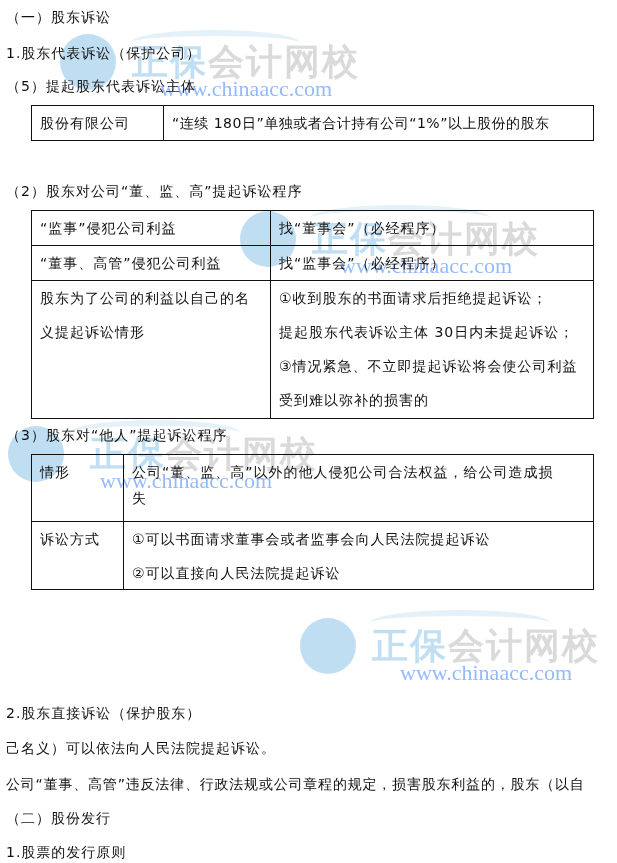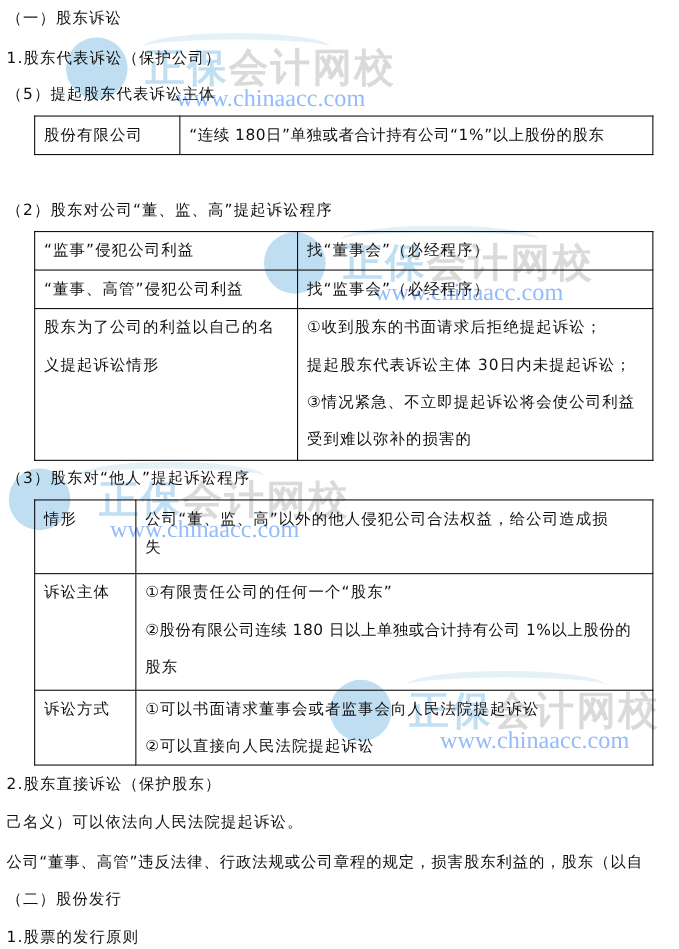--- a/index.html
+++ b/index.html
@@ -101,28 +101,20 @@
       <col>
     </colgroup>
   <tbody>
       <tr style="height:67px;">
     <td style="padding-top:7px;">情形</td>
     <td style="padding-top:7px;">
       <span class="cellline" style="margin-bottom:6px;white-space:nowrap;">公司“董、监、高”以外的他人侵犯公司合法权益，给公司造成损</span>
       <span class="cellline">失</span>
     </td>
   </tr>
-  <tr style="height:106px;">
-    <td style="padding-top:7px;">诉讼主体</td>
-    <td style="padding-top:7px;">
-      <span class="cellline" style="margin-bottom:14px;">①有限责任公司的任何一个“股东”</span>
-      <span class="cellline" style="margin-bottom:14px;white-space:nowrap;letter-spacing:0.5px;">②股份有限公司连续 180 日以上单独或合计持有公司 1%以上股份的</span>
-      <span class="cellline">股东</span>
-    </td>
-  </tr>
   <tr style="height:68px;">
     <td style="padding-top:7px;">诉讼方式</td>
     <td style="padding-top:7px;">
       <span class="cellline" style="margin-bottom:14px;">①可以书面请求董事会或者监事会向人民法院提起诉讼</span>
       <span class="cellline">②可以直接向人民法院提起诉讼</span>
     </td>
   </tr>
 </tbody>
   </table>
 

